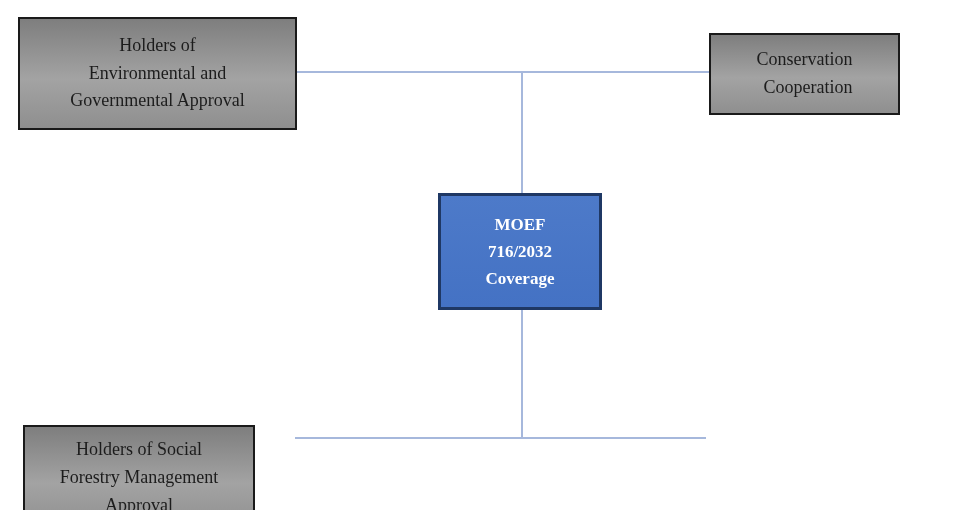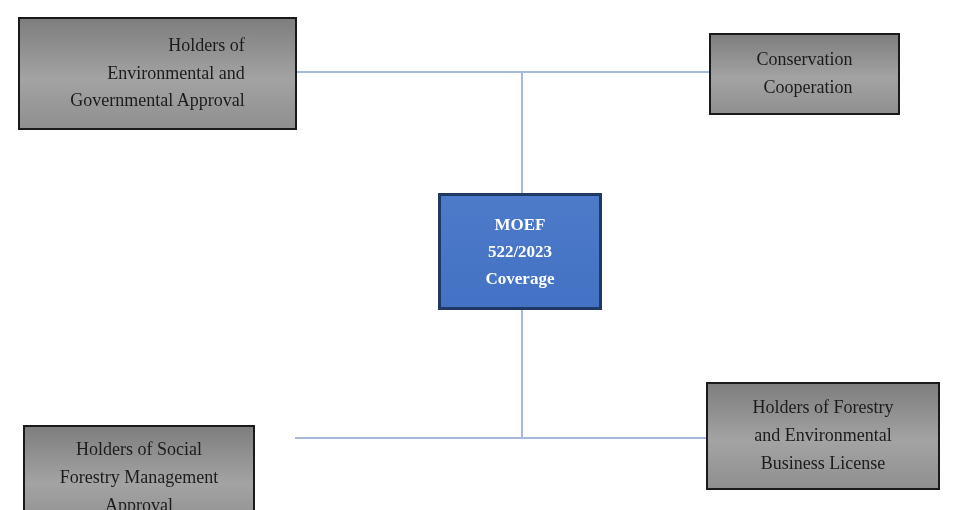--- a/index.html
+++ b/index.html
@@ -44,21 +44,21 @@
     line-height: 1.55;
   }
   .node--center {
     background: linear-gradient(180deg, #4d7ac9 0%, var(--center-fill, #4472c4) 100%);
     border: 3px solid var(--center-border, #1f3864);
     color: var(--center-text, #ffffff);
     font-size: 17px;
     font-weight: bold;
     line-height: 1.6;
   }
-  #node-top-left     { left: 18px;  top: 17px;  width: 279px; height: 113px; text-align: right; }
+  #node-top-left     { left: 18px;  top: 17px;  width: 279px; height: 113px; }
   #node-top-right    { left: 709px; top: 33px;  width: 191px; height: 82px; text-align: right; }
   #node-center       { left: 438px; top: 193px; width: 164px; height: 117px; }
   #node-bottom-left  { left: 23px;  top: 381px; width: 232px; height: 106px; margin-top: 44px; }
   #node-bottom-right { left: 706px; top: 382px; width: 234px; height: 108px; }
 </style>
 </head>
 <body>
 
 <div class="canvas">
 
@@ -68,24 +68,21 @@
   <div class="connector" id="conn-bottom-h"></div>
 
   <div class="node node--gray" id="node-top-left">Holders of
 Environmental and
 Governmental Approval</div>
 
   <div class="node node--gray" id="node-top-right">Conservation
 Cooperation</div>
 
   <div class="node node--center" id="node-center">MOEF
-522/2023
+716/2032
 Coverage</div>
 
   <div class="node node--gray" id="node-bottom-left">Holders of Social
 Forestry Management
 Approval</div>
 
-  <div class="node node--gray" id="node-bottom-right">Holders of Forestry
-and Environmental
-Business License</div>
 
 </div>
 
 </body></html>

